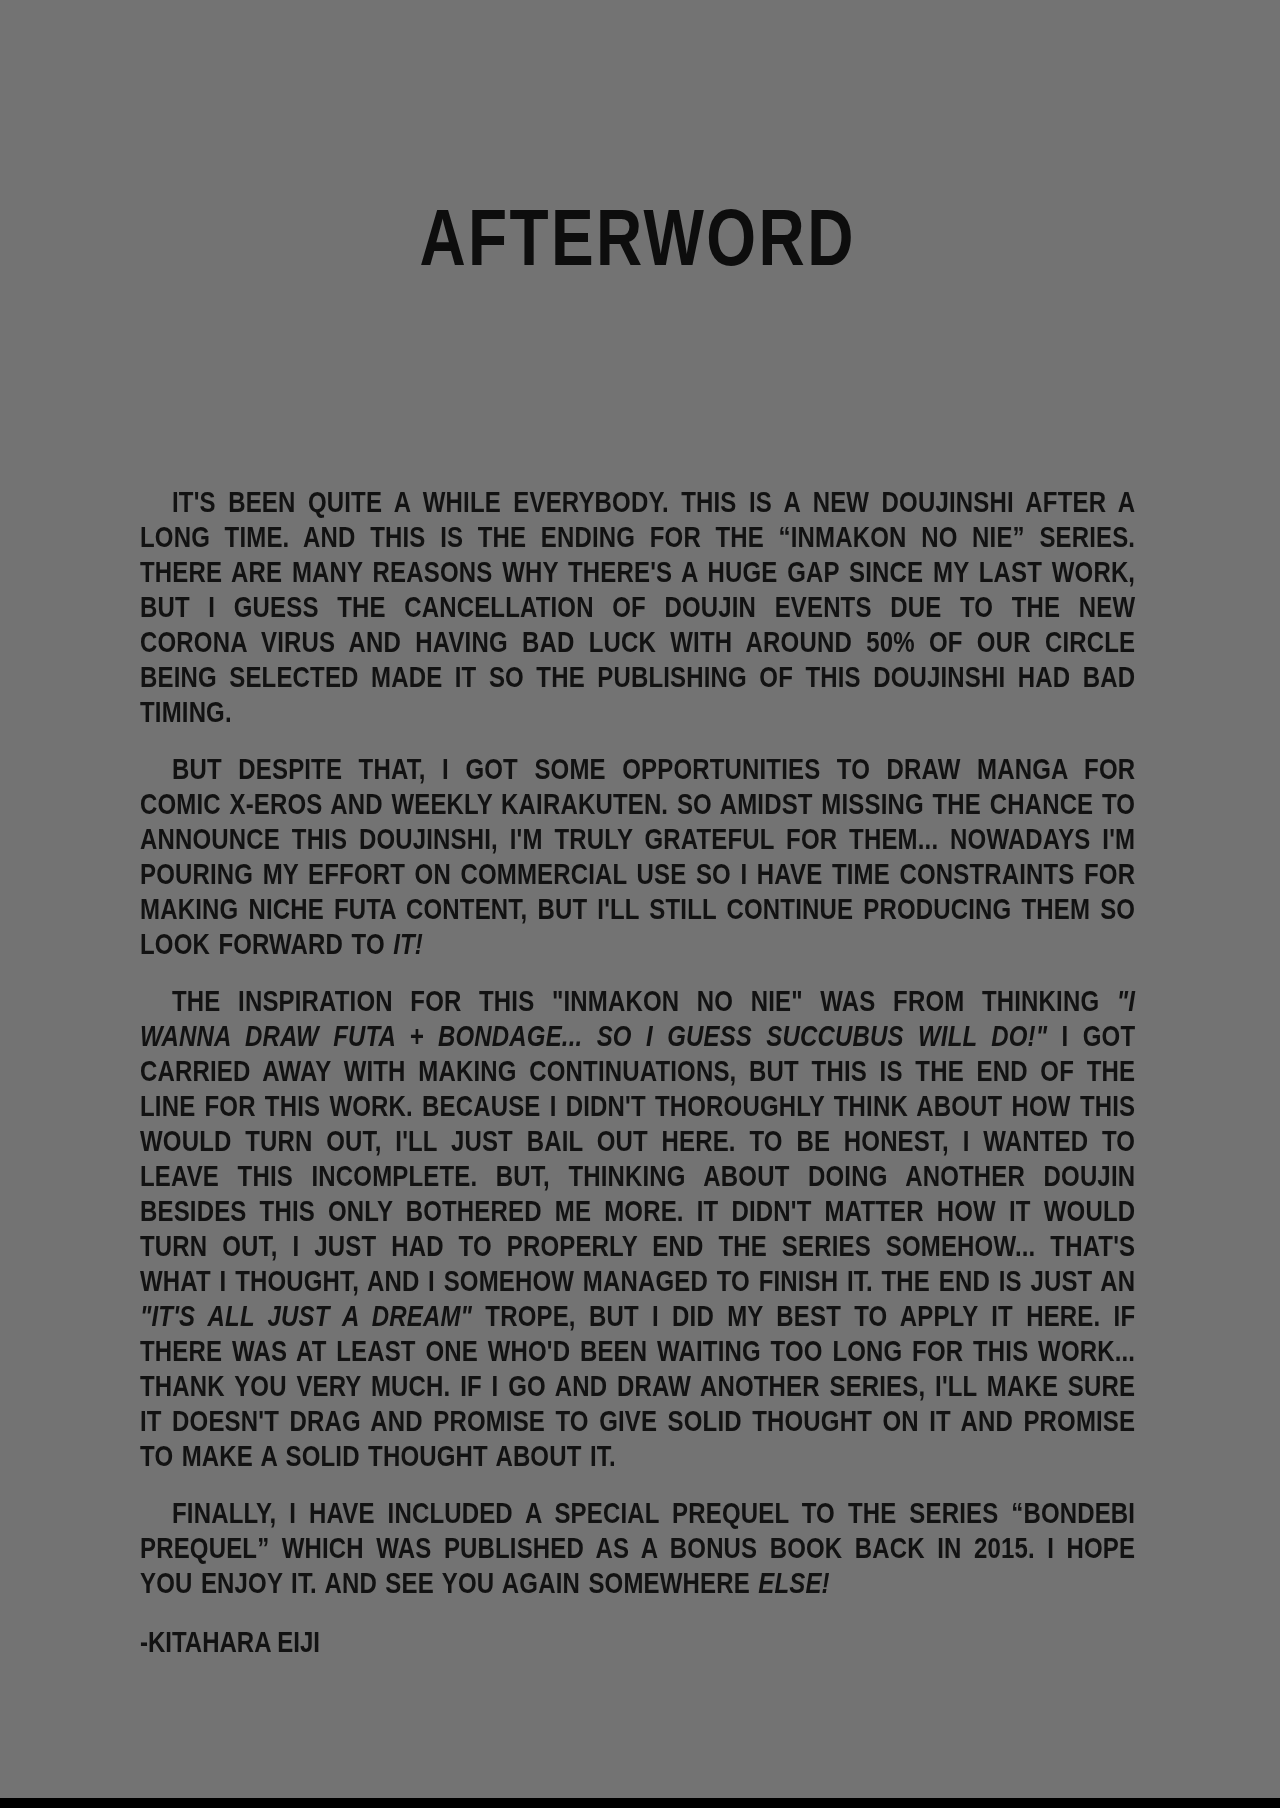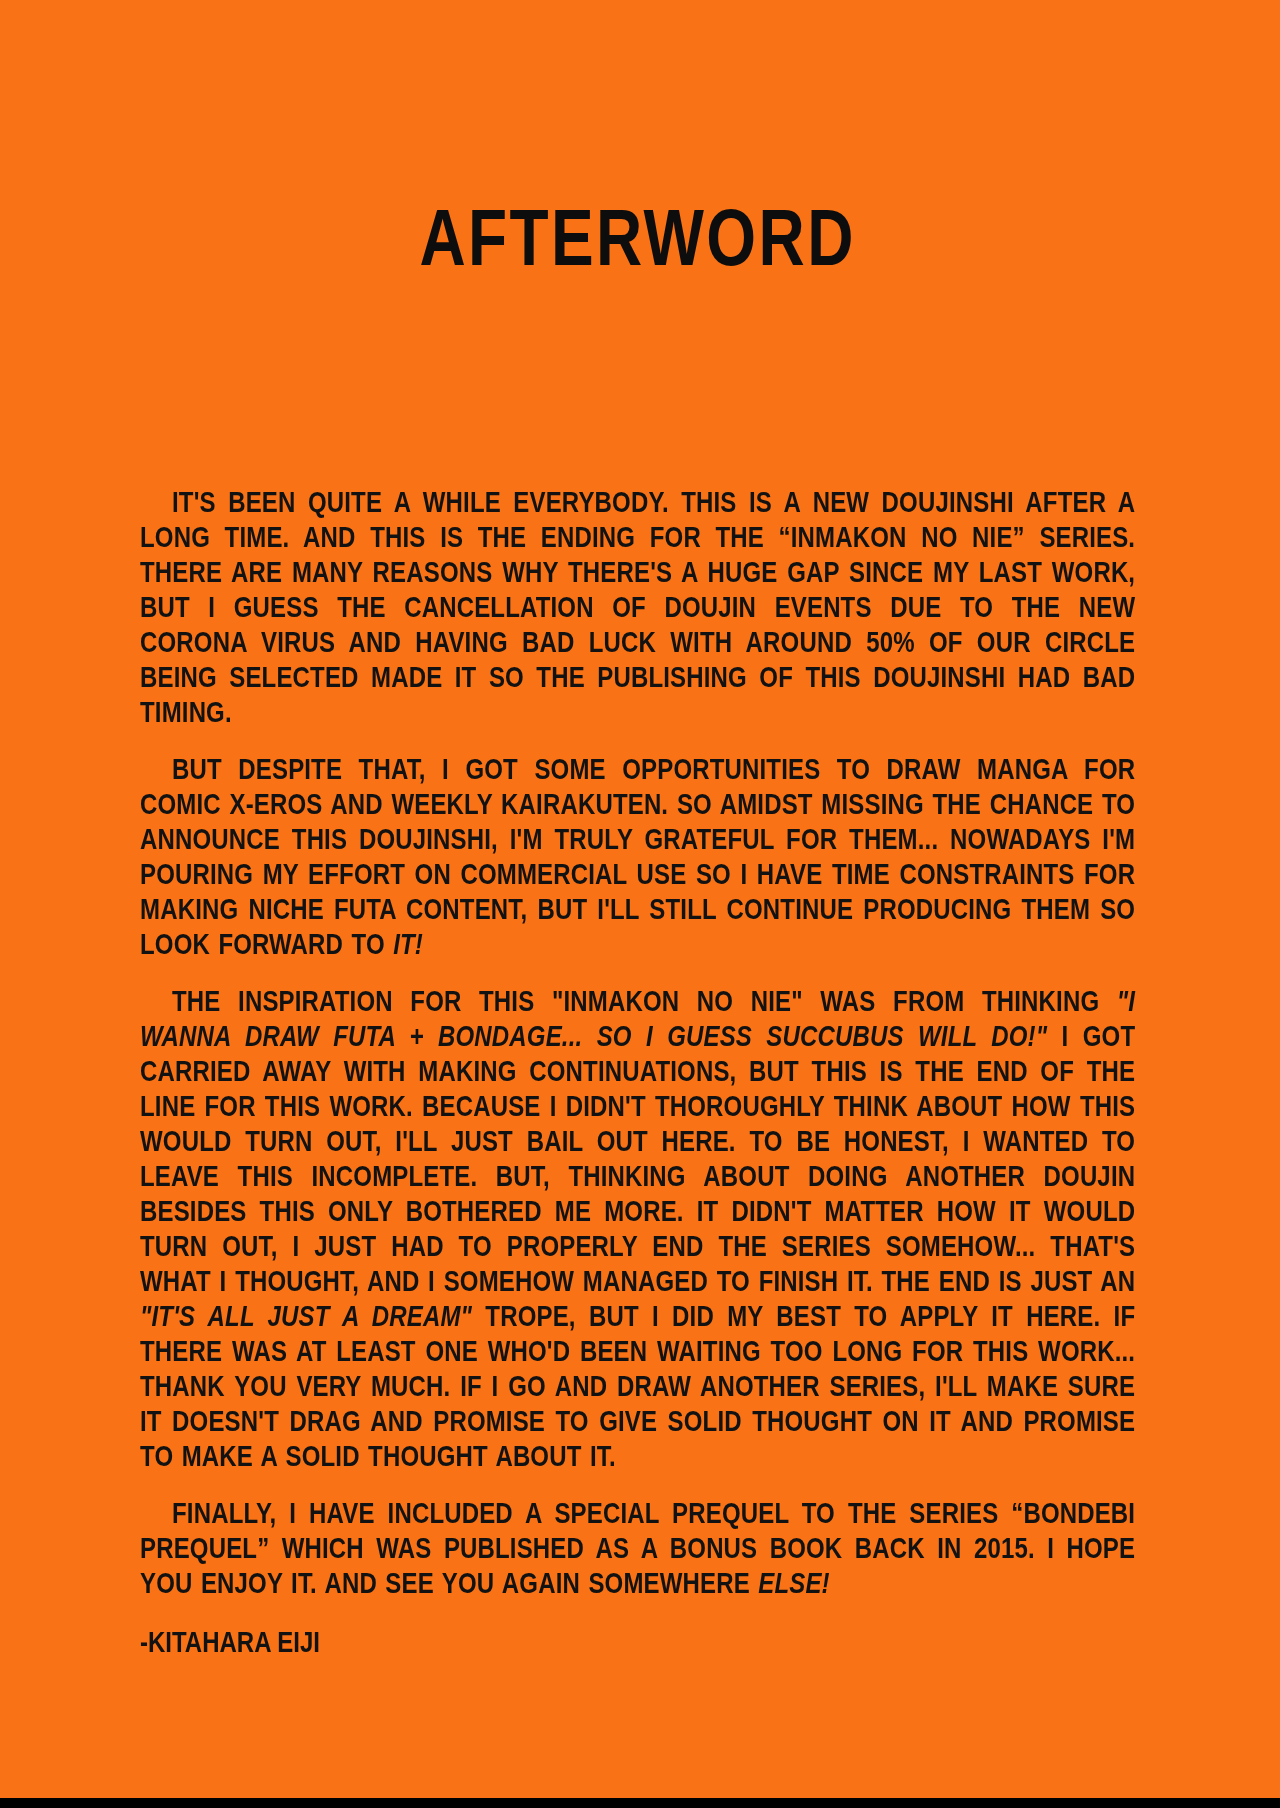--- a/index.html
+++ b/index.html
@@ -11,21 +11,21 @@
     height: 1808px;
     background: #ffffff;
     position: relative;
     overflow: hidden;
     font-family: "Liberation Sans", sans-serif;
     color: #121212;
   }
   .sheet {
     position: absolute;
     inset: 0;
-    background: #f97316;
+    background: #737373;
   }
   
   .content {
     position: absolute;
     left: 140px;
     top: 0;
     width: 1244px;
     transform: scaleX(0.8);
     transform-origin: 0 0;
   }

